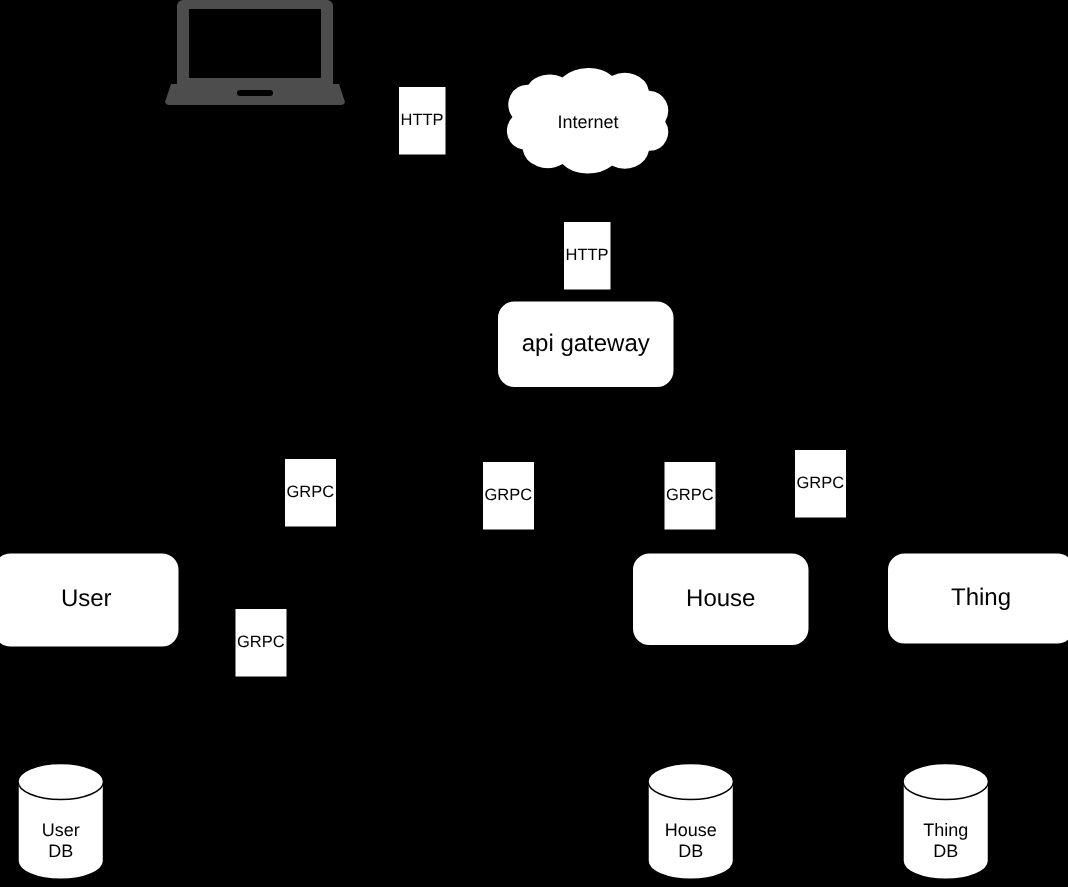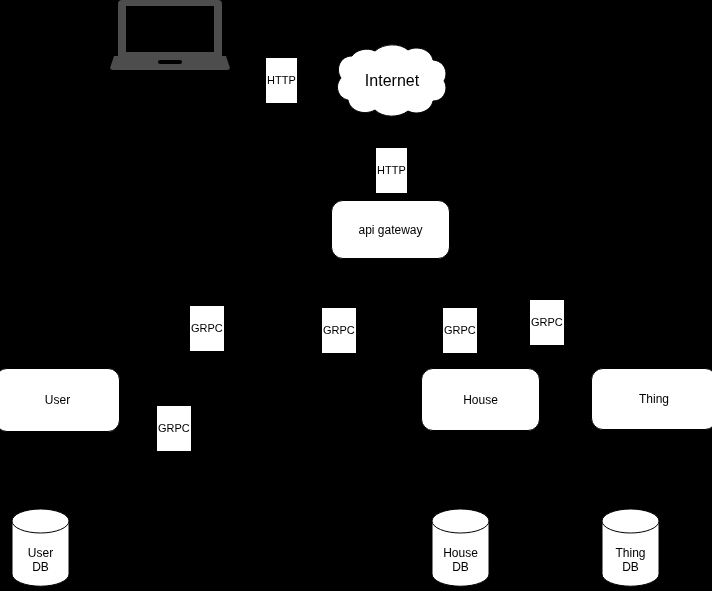--- a/index.html
+++ b/index.html
@@ -22,21 +22,21 @@
     background: #ffffff;
     border: 1px solid #000000;
     border-radius: 12px;
     box-sizing: border-box;
     display: flex;
     align-items: center;
     justify-content: center;
   }
   .node-label {
     color: #000000;
-    font-size: 12px;
+    font-size: 16px;
     line-height: 14px;
     text-align: left;
     white-space: pre-line;
   }
 
   
   .edge-label {
     position: absolute;
     background: #ffffff;
     color: #000000;
@@ -51,21 +51,21 @@
     position: absolute;
   }
 
   
   .cloud {
     position: absolute;
   }
   .cloud-text {
     position: absolute;
     color: #000000;
-    font-size: 16px;
+    font-size: 12px;
     line-height: 14px;
     text-align: center;
     width: 100%;
     top: 50%;
     transform: translateY(-50%);
     pointer-events: none;
   }
 
   
   .db {

